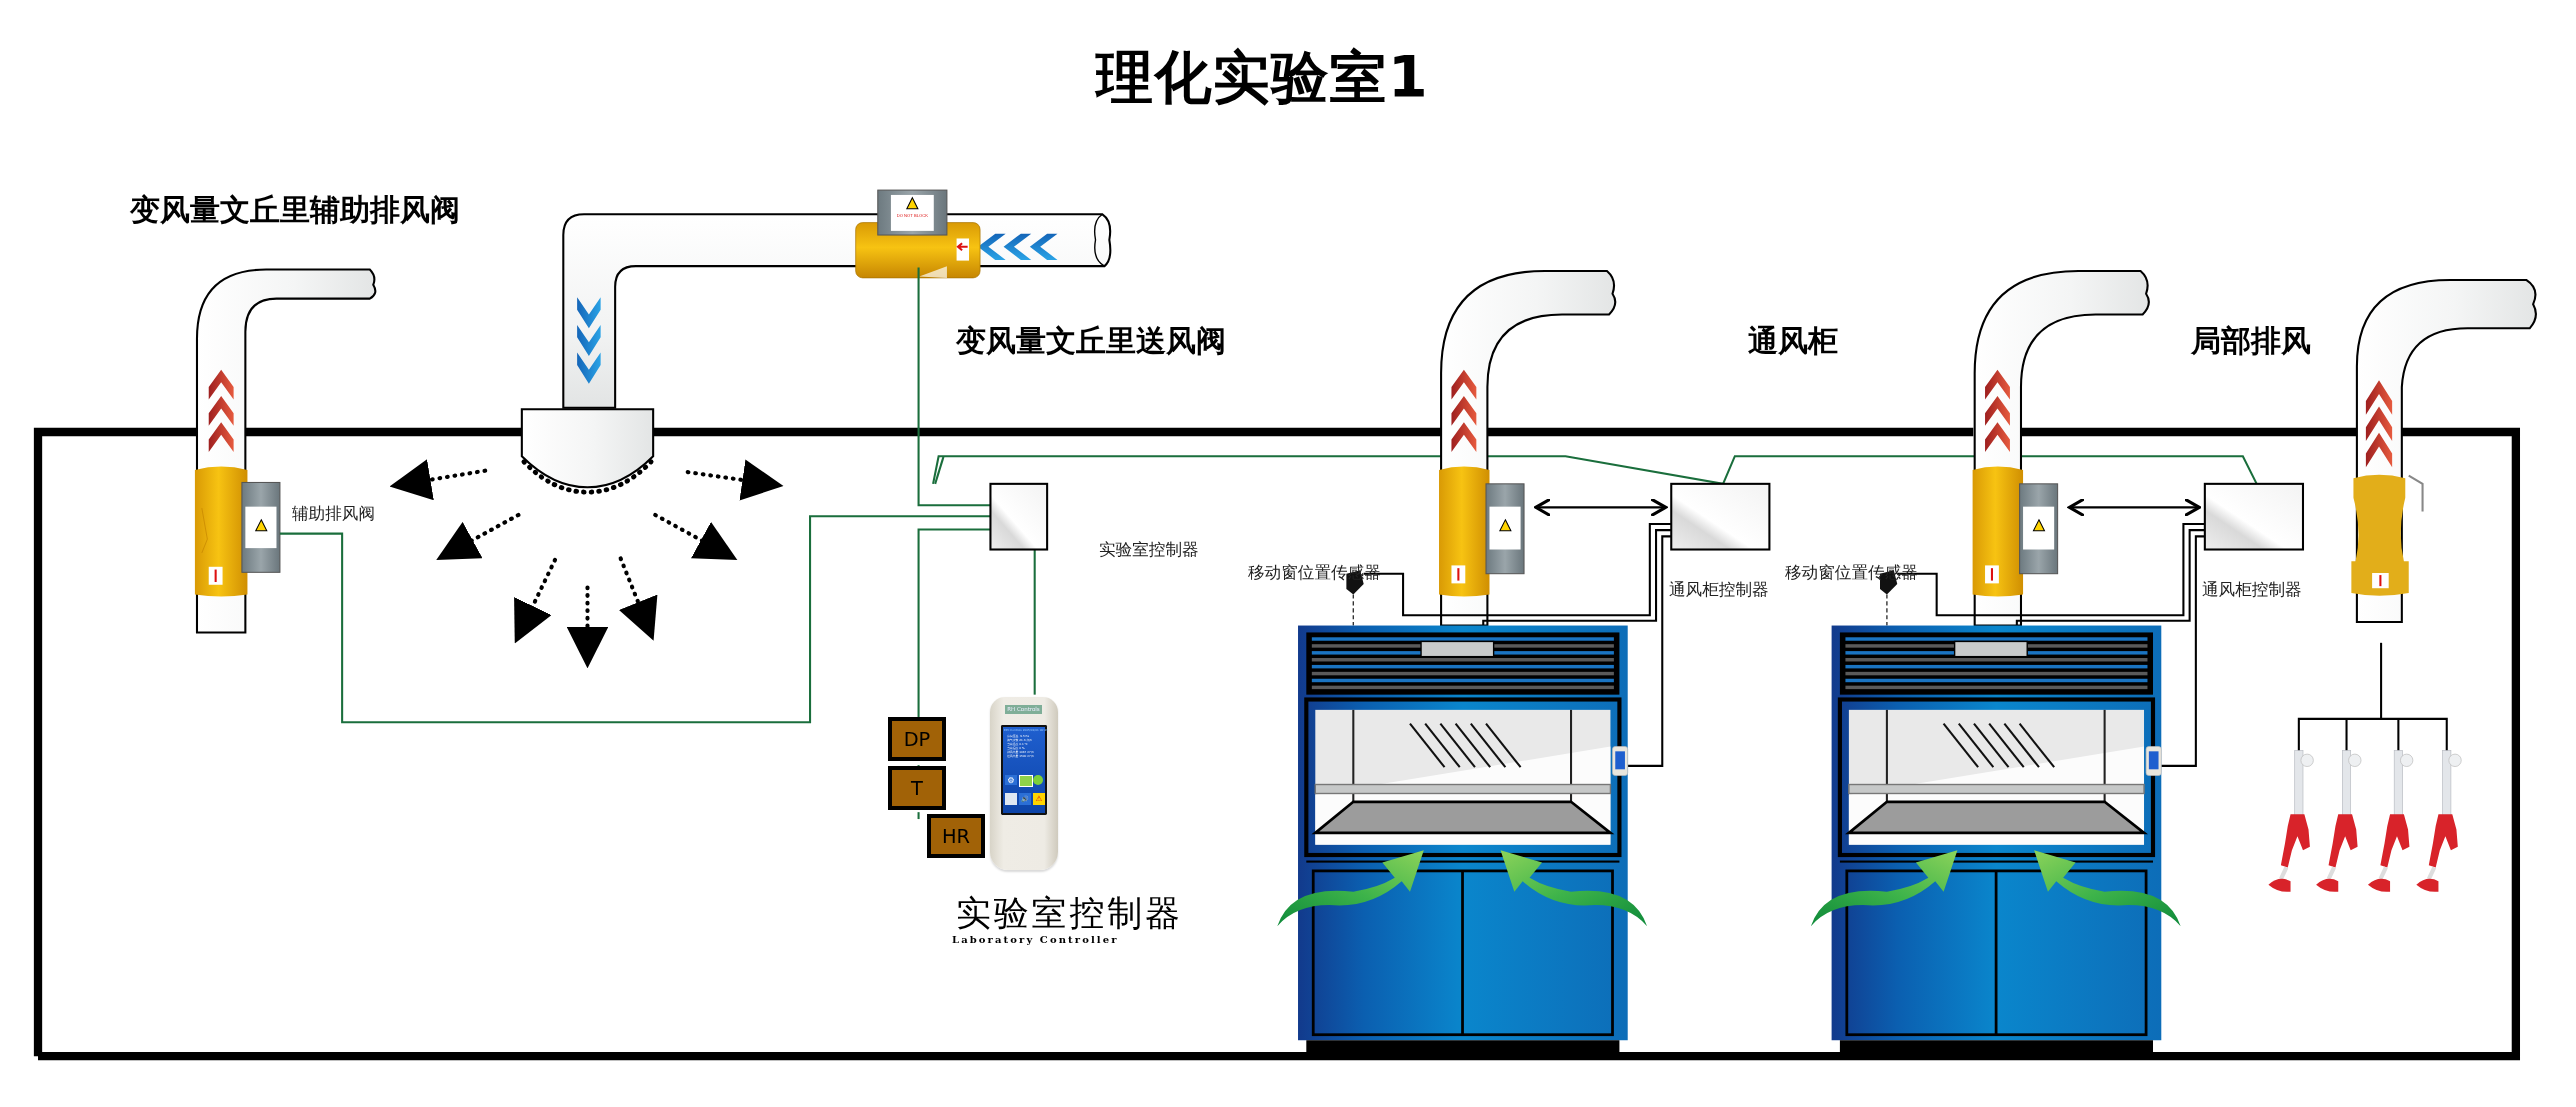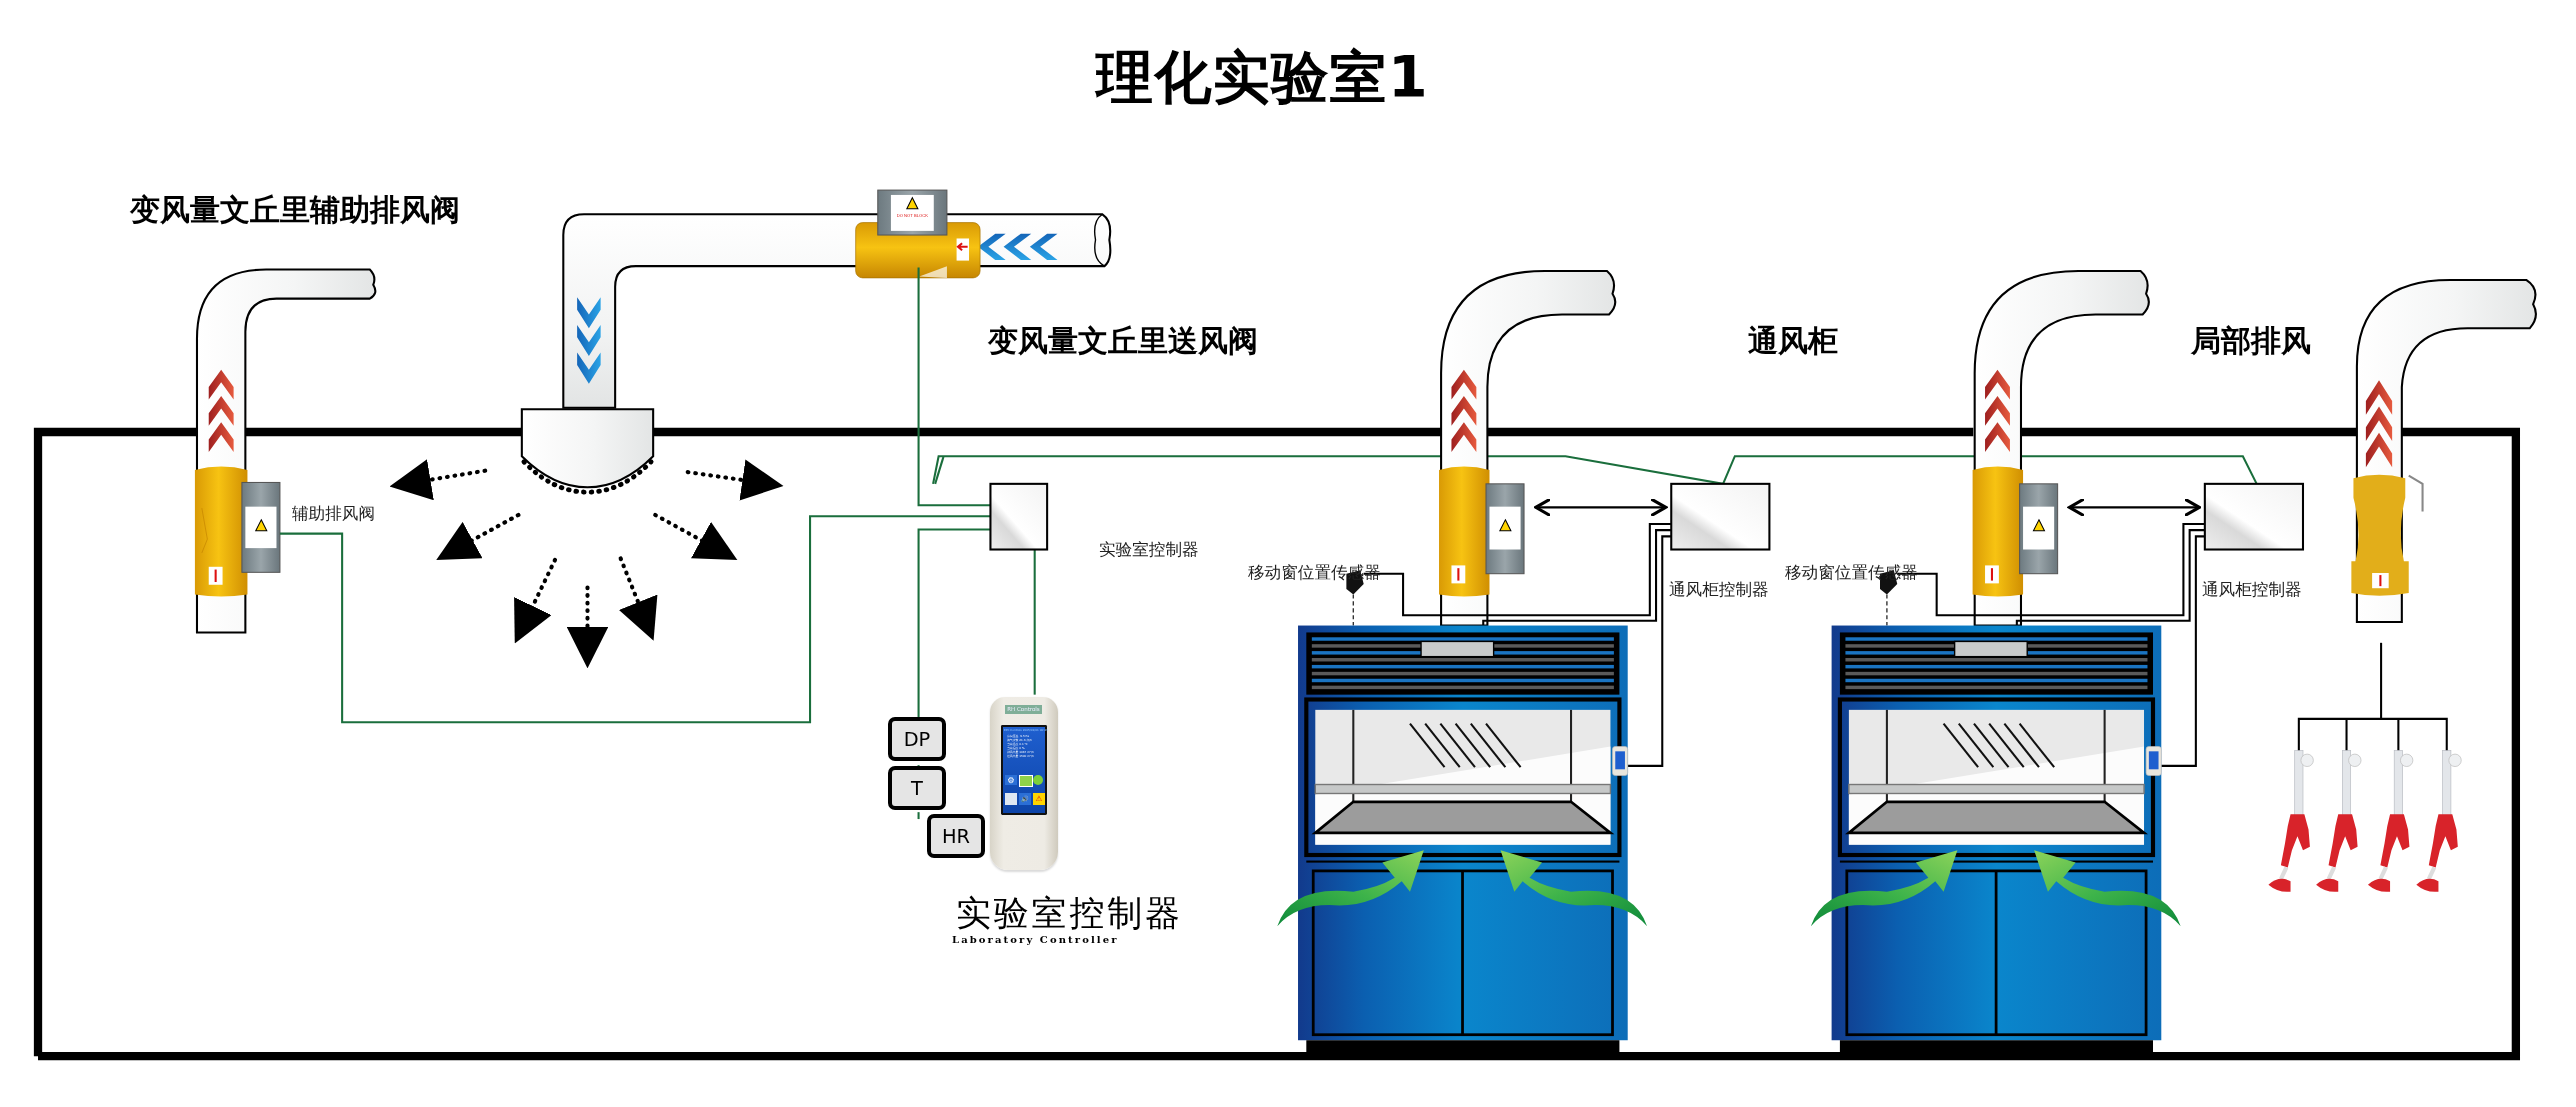--- a/index.html
+++ b/index.html
@@ -5,22 +5,22 @@
   html, body { margin:0; padding:0; background:#ffffff; }
   body { width:2576px; height:1108px; position:relative; overflow:hidden;
          font-family:"DejaVu Sans", "Liberation Sans", sans-serif; }
   #canvas { position:absolute; left:0; top:0; width:2576px; height:1108px; }
   .lbl { position:absolute; white-space:nowrap; color:#000; }
   .title { font-size:57px; font-weight:bold; letter-spacing:1.4px; }
   .heading { font-size:30px; font-weight:bold; }
   .small { font-size:16.6px; color:#222;margin-top:26px; }
   .ctl-cn { font-size:35px; letter-spacing:2.8px; }
   .ctl-en { font-family:"DejaVu Serif","Liberation Serif",serif; font-size:10px; font-weight:bold; letter-spacing:2.1px; }
-  .sensor-box { position:absolute; width:50px; height:36px; border:4.8px solid #000; background:#e5e5e5;
-    font-size:19.4px; display:flex; align-items:center; justify-content:center; border-radius:7px;text-align:right; }
+  .sensor-box { position:absolute; width:50px; height:36px; border:4.8px solid #000; background:#a16207;
+    font-size:19.4px; display:flex; align-items:center; justify-content:center; border-radius:0;text-align:right; }
 </style>
 </head>
 <body>
 
 <svg id="canvas" viewBox="0 0 3727 1603" xmlns="http://www.w3.org/2000/svg">
   <defs>
     <linearGradient id="ductGrad" x1="0" x2="1" y1="0" y2="0">
       <stop offset="0" stop-color="#ffffff"></stop>
         <stop offset="0.55" stop-color="#f4f5f5"></stop>
         <stop offset="1" stop-color="#e3e5e5"></stop>
@@ -338,21 +338,21 @@
         <circle cx="3552" cy="1100" r="9" fill="#eef0f2" stroke="#bbb"></circle>
         <path d="M3528,1178 L3548,1178 L3554,1200 L3556,1225 L3546,1230 L3538,1210 L3530,1230 L3524,1255 L3514,1252 L3520,1220 L3524,1195 Z" fill="#d8232a"></path>
         <line x1="3522" y1="1255" x2="3514" y2="1272" stroke="#ddd" stroke-width="6"></line>
         <path d="M3496,1280 Q3512,1266 3528,1275 L3528,1290 Q3510,1292 3496,1280 Z" fill="#d8232a"></path>
       </g>
     </g>
 </svg>
 
 <div class="lbl title" style="left:1096px;top:40px;">理化实验室1</div>
 <div class="lbl heading" style="left:130px;top:190px;">变风量文丘里辅助排风阀</div>
-<div class="lbl heading" style="left:988px;top:321px;">变风量文丘里送风阀</div>
+<div class="lbl heading" style="left:956px;top:321px;">变风量文丘里送风阀</div>
 <div class="lbl heading" style="left:1748px;top:321px;">通风柜</div>
 <div class="lbl heading" style="left:2191px;top:321px;text-align:right;">局部排风</div>
 
 <div class="lbl small" style="left:292px;top:477px;">辅助排风阀</div>
 <div class="lbl small" style="left:1099px;top:513px;">实验室控制器</div>
 <div class="lbl small" style="left:1248px;top:536px;">移动窗位置传感器</div>
 <div class="lbl small" style="left:1785px;top:536px;">移动窗位置传感器</div>
 <div class="lbl small" style="left:1669px;top:553px;">通风柜控制器</div>
 <div class="lbl small" style="left:2202px;top:553px;">通风柜控制器</div>
 

